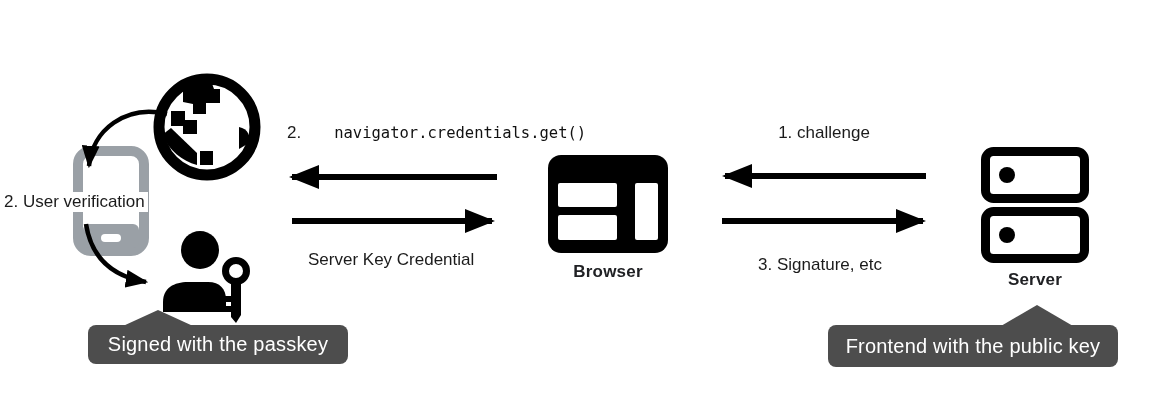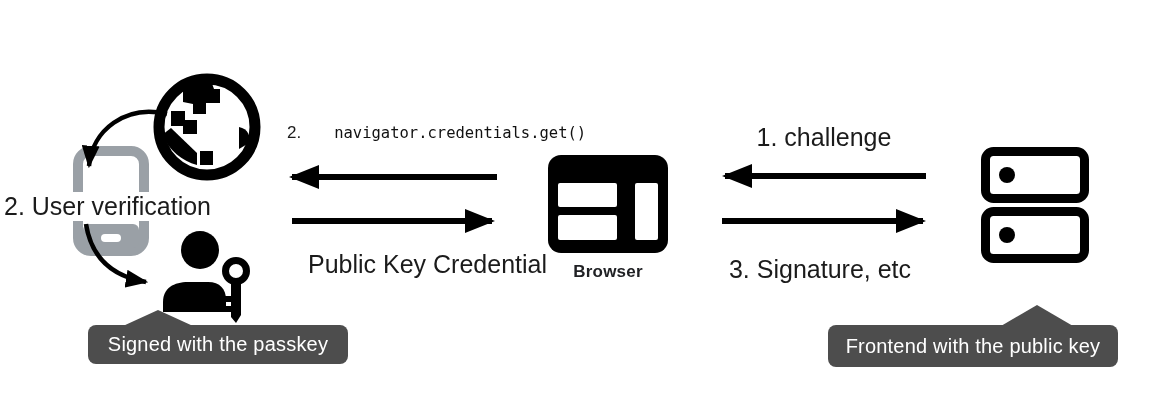--- a/index.html
+++ b/index.html
@@ -5,21 +5,21 @@
   html,body{margin:0;padding:0;background:#fff;}
   .canvas{
     position:relative;width:1152px;height:405px;background:#ffffff;overflow:hidden;
     font-family:"Liberation Sans", sans-serif;color:#202124;
   }
   .abs{position:absolute;}
   .node-label{
     font-size:17px;font-weight:700;color:#202124;text-align:center;letter-spacing:.2px;
   }
   .anno{
-    font-size:25px;color:#1b1b1b;white-space:nowrap;
+    font-size:17px;color:#1b1b1b;white-space:nowrap;
   }
   .center{text-align:center;}
   .code-row{display:flex;align-items:baseline;gap:6px;white-space:nowrap;}
   .code-prefix{font-size:17px;color:#1b1b1b;}
   .code-text{
     font-family:"DejaVu Sans Mono","Liberation Mono",monospace;
     font-size:15.5px;color:#111;letter-spacing:0;margin-left:27px;
   }
   .callout{
     background:#4d4d4d;color:#fff;border-radius:8px;
@@ -68,39 +68,40 @@
 
   <div class="abs callout-tri tri-left" style="left:123px;top:310px;"></div>
   <div class="abs callout" style="left:88px;top:325px;width:260px;height:39px;">
     <span>Signed with the passkey</span>
   </div>
 
   <div class="abs code-row txt" style="left:287px;top:123px;">
     <span class="code-prefix">2.</span>
     <span class="code-text">navigator.credentials.get()</span>
   </div>
-  <div class="abs anno txt" style="left:308px;top:250px;">Public Key Credential</div>
+  <div class="abs anno txt" style="left:308px;top:250px;">Server Key Credential</div>
 
   <svg class="abs" style="left:548px;top:155px;z-index:2;" width="120" height="98" viewBox="0 0 120 98" aria-hidden="true">
     <rect x="0" y="0" width="120" height="98" rx="13" fill="#000000"></rect>
     <rect x="10" y="28" width="59" height="24" rx="2" fill="#ffffff"></rect>
     <rect x="10" y="60" width="59" height="25" rx="2" fill="#ffffff"></rect>
     <rect x="87" y="28" width="23" height="57" rx="2" fill="#ffffff"></rect>
   </svg>
   <div class="abs node-label txt" style="left:548px;top:262px;width:120px;">Browser</div>
 
   <div class="abs anno txt center" style="left:722px;top:123px;width:204px;">1. challenge</div>
   <div class="abs anno txt center" style="left:715px;top:255px;width:210px;">3. Signature, etc</div>
 
   <svg class="abs" style="left:980px;top:146px;z-index:2;" width="110" height="118" viewBox="0 0 110 118" aria-hidden="true">
     <rect x="5.5" y="5.5" width="99" height="47" rx="8" fill="#ffffff" stroke="#000000" stroke-width="9"></rect>
     <circle cx="27" cy="29" r="8" fill="#000000"></circle>
     <rect x="5.5" y="65.5" width="99" height="47" rx="8" fill="#ffffff" stroke="#000000" stroke-width="9"></rect>
     <circle cx="27" cy="89" r="8" fill="#000000"></circle>
   </svg>
+  <div class="abs node-label txt" style="left:980px;top:270px;width:110px;">Server</div>
 
   <div class="abs callout-tri tri-right" style="left:1001px;top:305px;"></div>
   <div class="abs callout" style="left:828px;top:325px;width:290px;height:42px;">
     <span>Frontend with the public key</span>
   </div>
 
   <svg class="abs arrows" style="left:0;top:0;" width="1152" height="405" viewBox="0 0 1152 405" aria-hidden="true">
     <defs>
       <marker id="ah" viewBox="0 0 5 4" refX="4.5" refY="2" markerWidth="5" markerHeight="4" markerUnits="strokeWidth" orient="auto">
         <path d="M0,0 L5,2 L0,4 Z" fill="#000000"></path>

